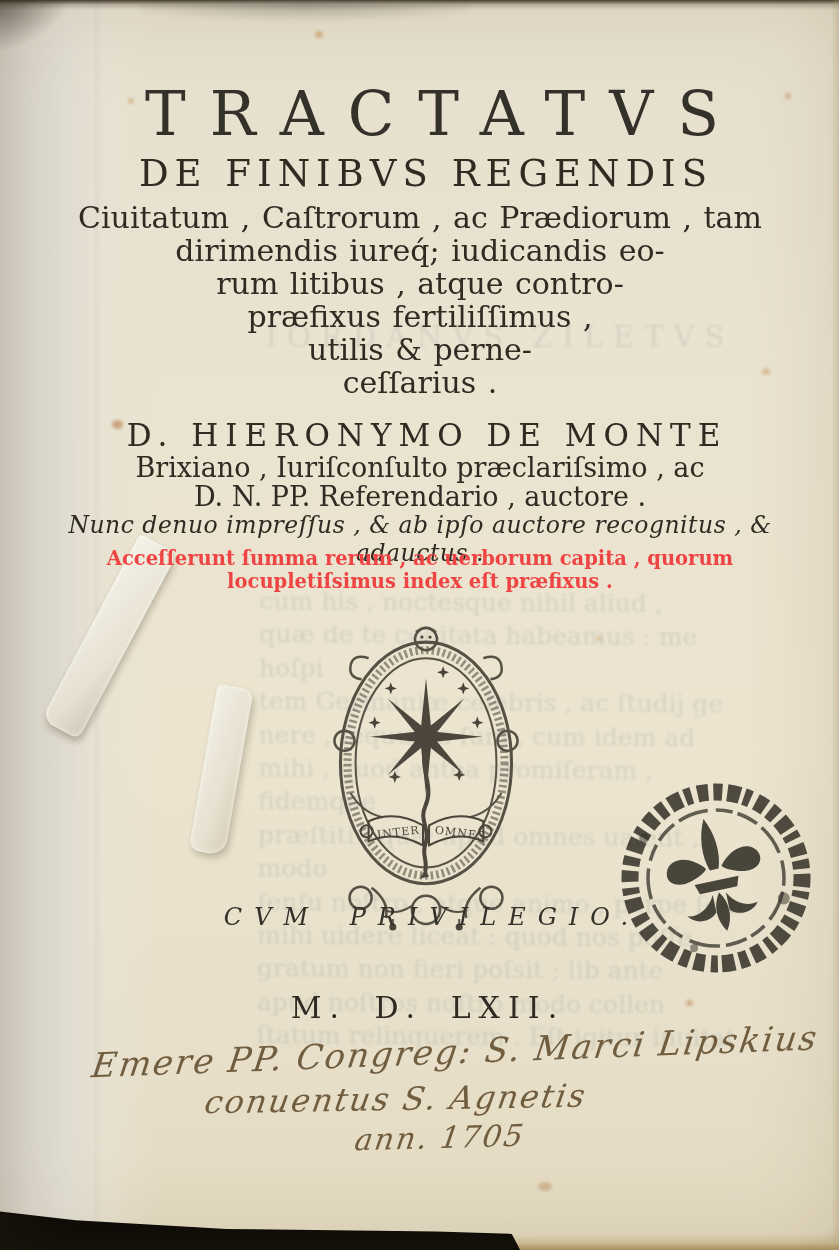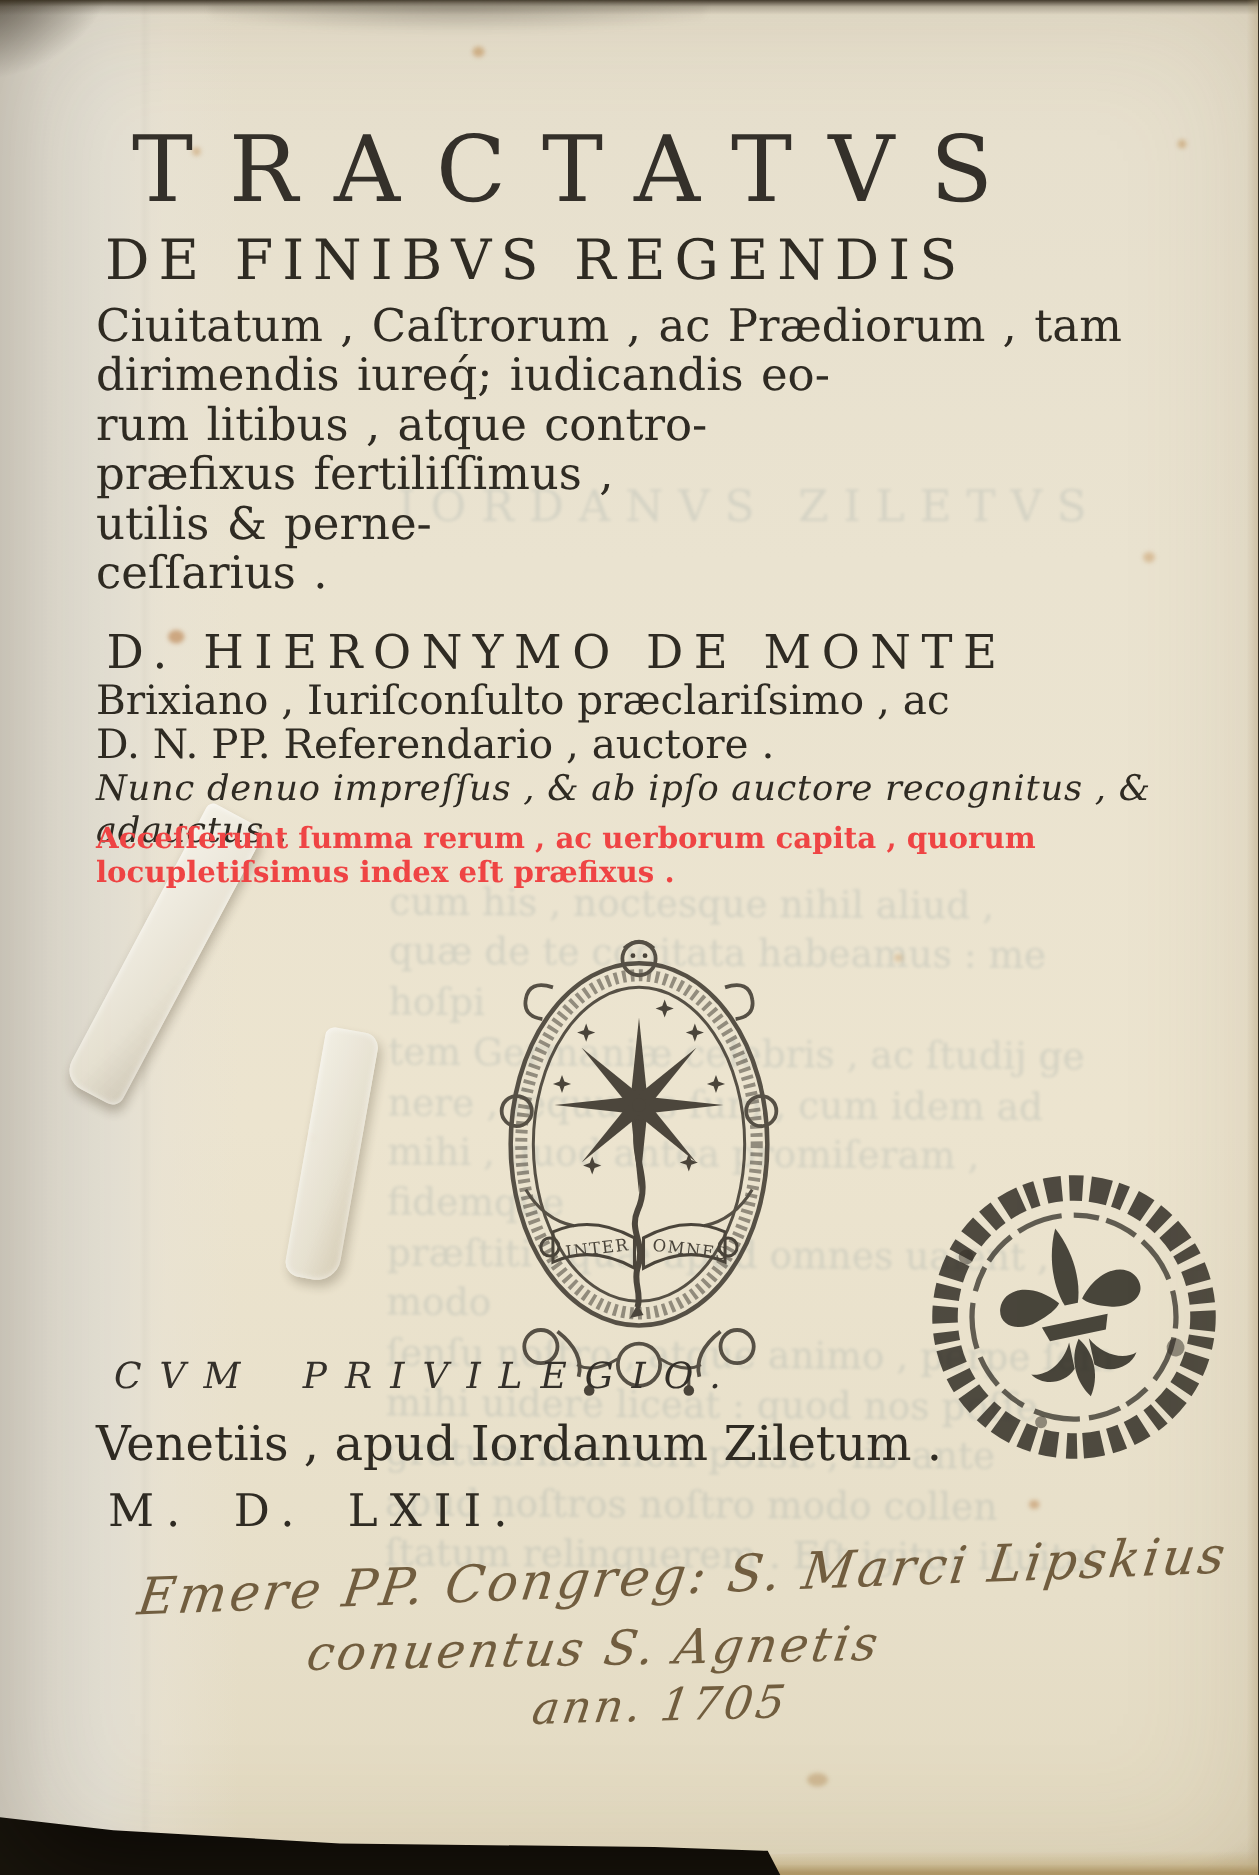--- a/index.html
+++ b/index.html
@@ -73,21 +73,21 @@
     border-radius:5px 12px 8px 14px; opacity:.95;
   }
   .tear-b{
     position:absolute; left:218px; top:684px; width:36px; height:168px;
     transform:rotate(10deg); transform-origin:top left;
     background:linear-gradient(100deg,#f3f0e6,#e6e1d1 60%,rgba(180,168,142,.4));
     box-shadow:3px 4px 7px rgba(115,105,85,.4), inset 0 0 5px rgba(255,255,255,.75);
     border-radius:6px 10px 16px 10px; opacity:.93;
   }
   
-  .printed{position:absolute; left:64px; width:712px; color:#2f2b23;}
+  .printed{position:absolute; left:64px; width:712px; text-align:center; color:#2f2b23;}
   .title{top:78px; font-size:61px; letter-spacing:24px; padding-left:24px; color:#34302a;}
   .subtitle{top:152px; font-size:37px; letter-spacing:6px; padding-left:6px;}
   .argument{top:201px; font-size:30px; line-height:33px; word-spacing:2px;}
   .auth-head{top:417px; font-size:31px; letter-spacing:7px; padding-left:7px;}
   .auth-2{top:452px; font-size:27px;}
   .auth-3{top:481px; font-size:27px;}
   .edition{top:511px; font-size:23.5px; font-style:italic; letter-spacing:.5px;}
   .index-note{top:547px; font-size:19.5px; line-height:23px; font-weight:bold; color:#ef4444;}
   .privilege{top:903px; font-size:24px; font-style:italic; letter-spacing:12px; word-spacing:10px; padding-left:12px; color:#34302a;}
   .imprint{top:943px; font-size:32px;}
@@ -241,21 +241,20 @@
         <path d="M7,-8 C20,-24 38,-24 42,-12 C45,-2 34,4 22,0 C15,-2 9,-5 7,-8 Z"></path>
         <path d="M-20,4 L20,4 L17,13 L-17,13 Z"></path>
         <path d="M0,15 C8,26 7,40 0,50 C-7,40 -8,26 0,15 Z"></path>
         <path d="M-6,16 C-12,28 -24,33 -32,30 C-27,38 -14,40 -6,32 Z"></path>
         <path d="M6,16 C12,28 24,33 32,30 C27,38 14,40 6,32 Z"></path>
       </g>
     </g>
   </svg>
 
   <div class="printed privilege">CVM PRIVILEGIO.</div>
-  <div class="printed imprint">Venetiis , apud Iordanum Ziletum .</div>
   <div class="printed dateline">M. D. LXII.</div>
 
   <div class="hand hand-1">Emere PP. Congreg: S. Marci Lipskius</div>
   <div class="hand hand-2">conuentus S. Agnetis</div>
   <div class="hand hand-3">ann. 1705</div>
 
   <div class="bottom-paper-edge"></div>
   <div class="bottom-black"></div>
   <div class="vignette"></div>
 </div>

